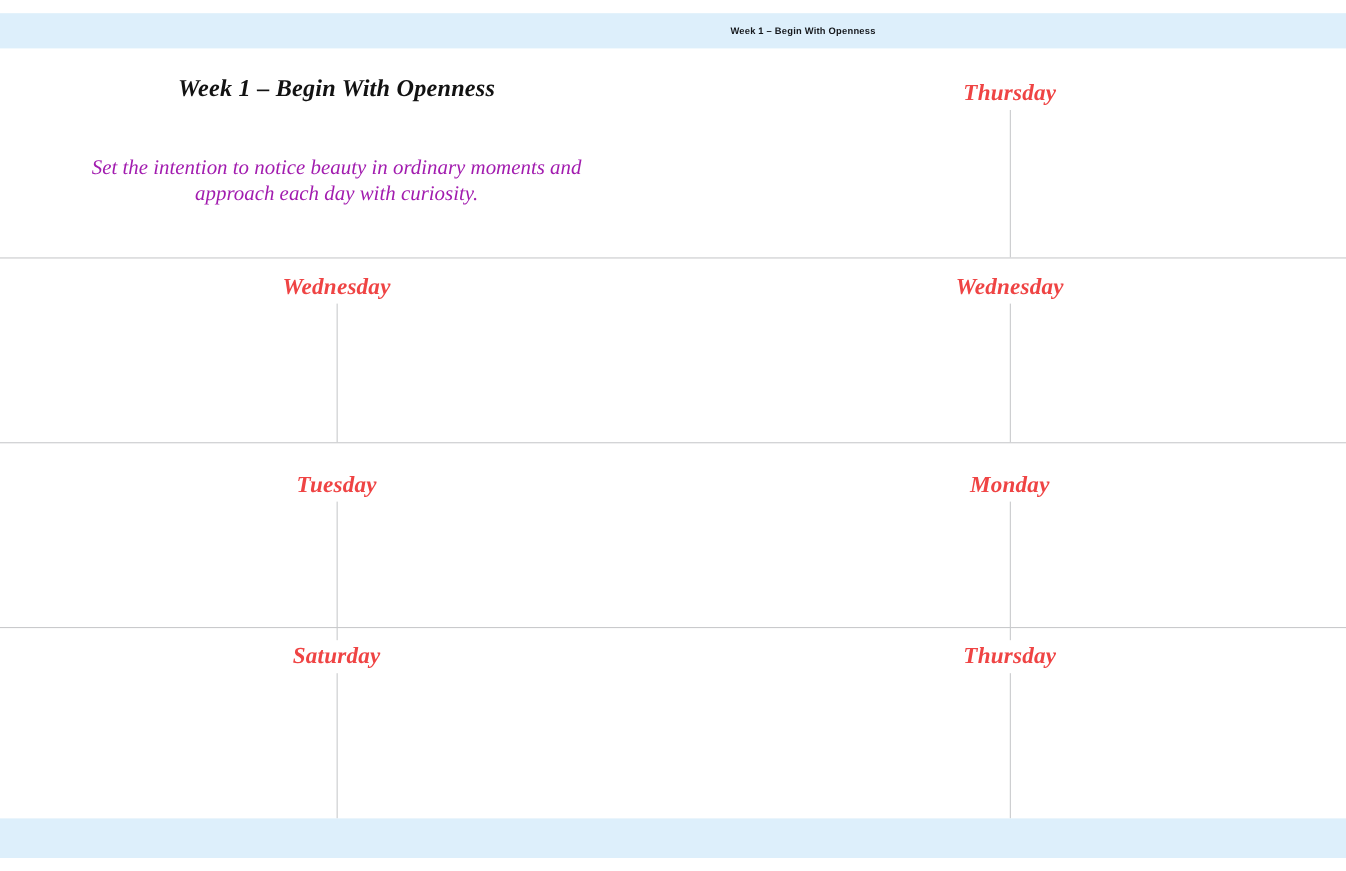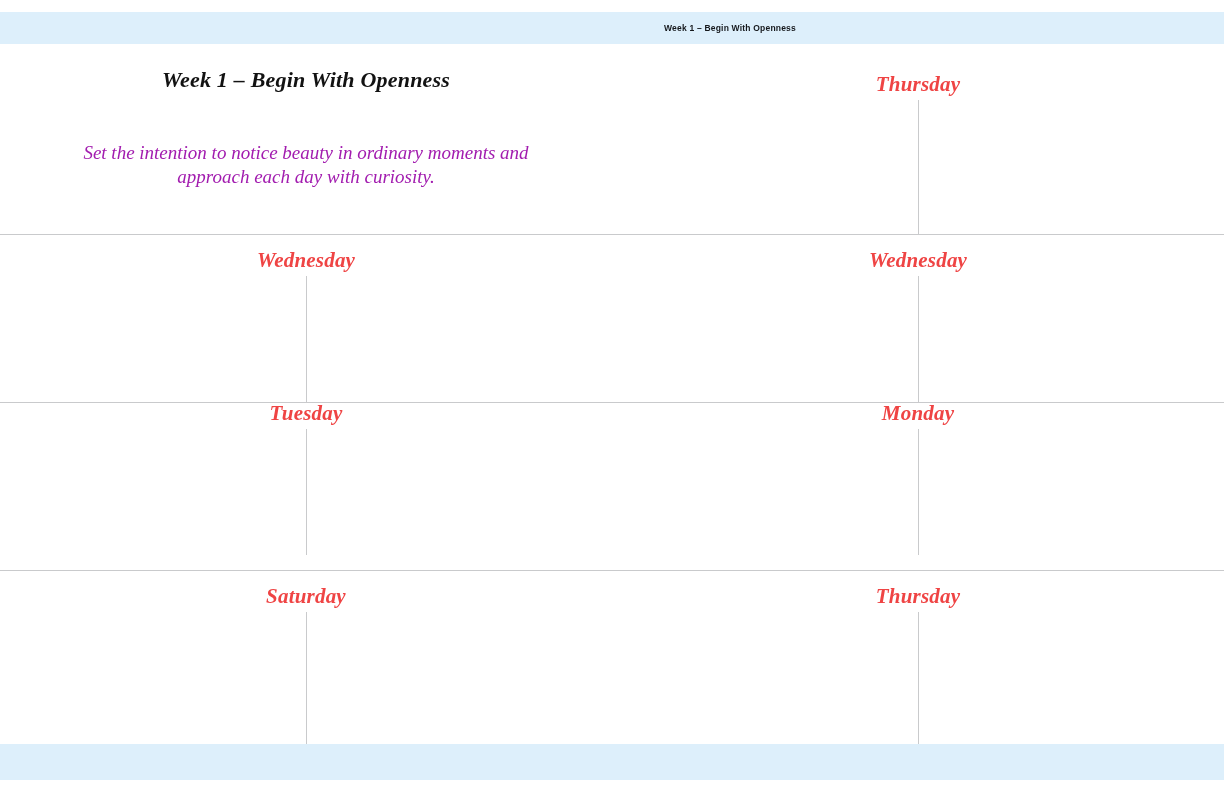--- a/index.html
+++ b/index.html
@@ -69,21 +69,21 @@
   }
 
   .row {
     position: absolute;
     left: 0;
     width: 1224px;
     display: flex;
   }
   .row-1 { top: 0px;   height: 190px; }
   .row-2 { top: 190px; height: 168px; }
-  .row-3 { top: 343px; height: 168px; }
+  .row-3 { top: 370px; height: 168px; }
   .row-4 { top: 526px; height: 174px; }
 
   .row-rule {
     position: absolute;
     left: 0;
     width: 1224px;
     height: 1px;
     background: #c9cacc;
   }
   .rule-1 { top: 190px; }

